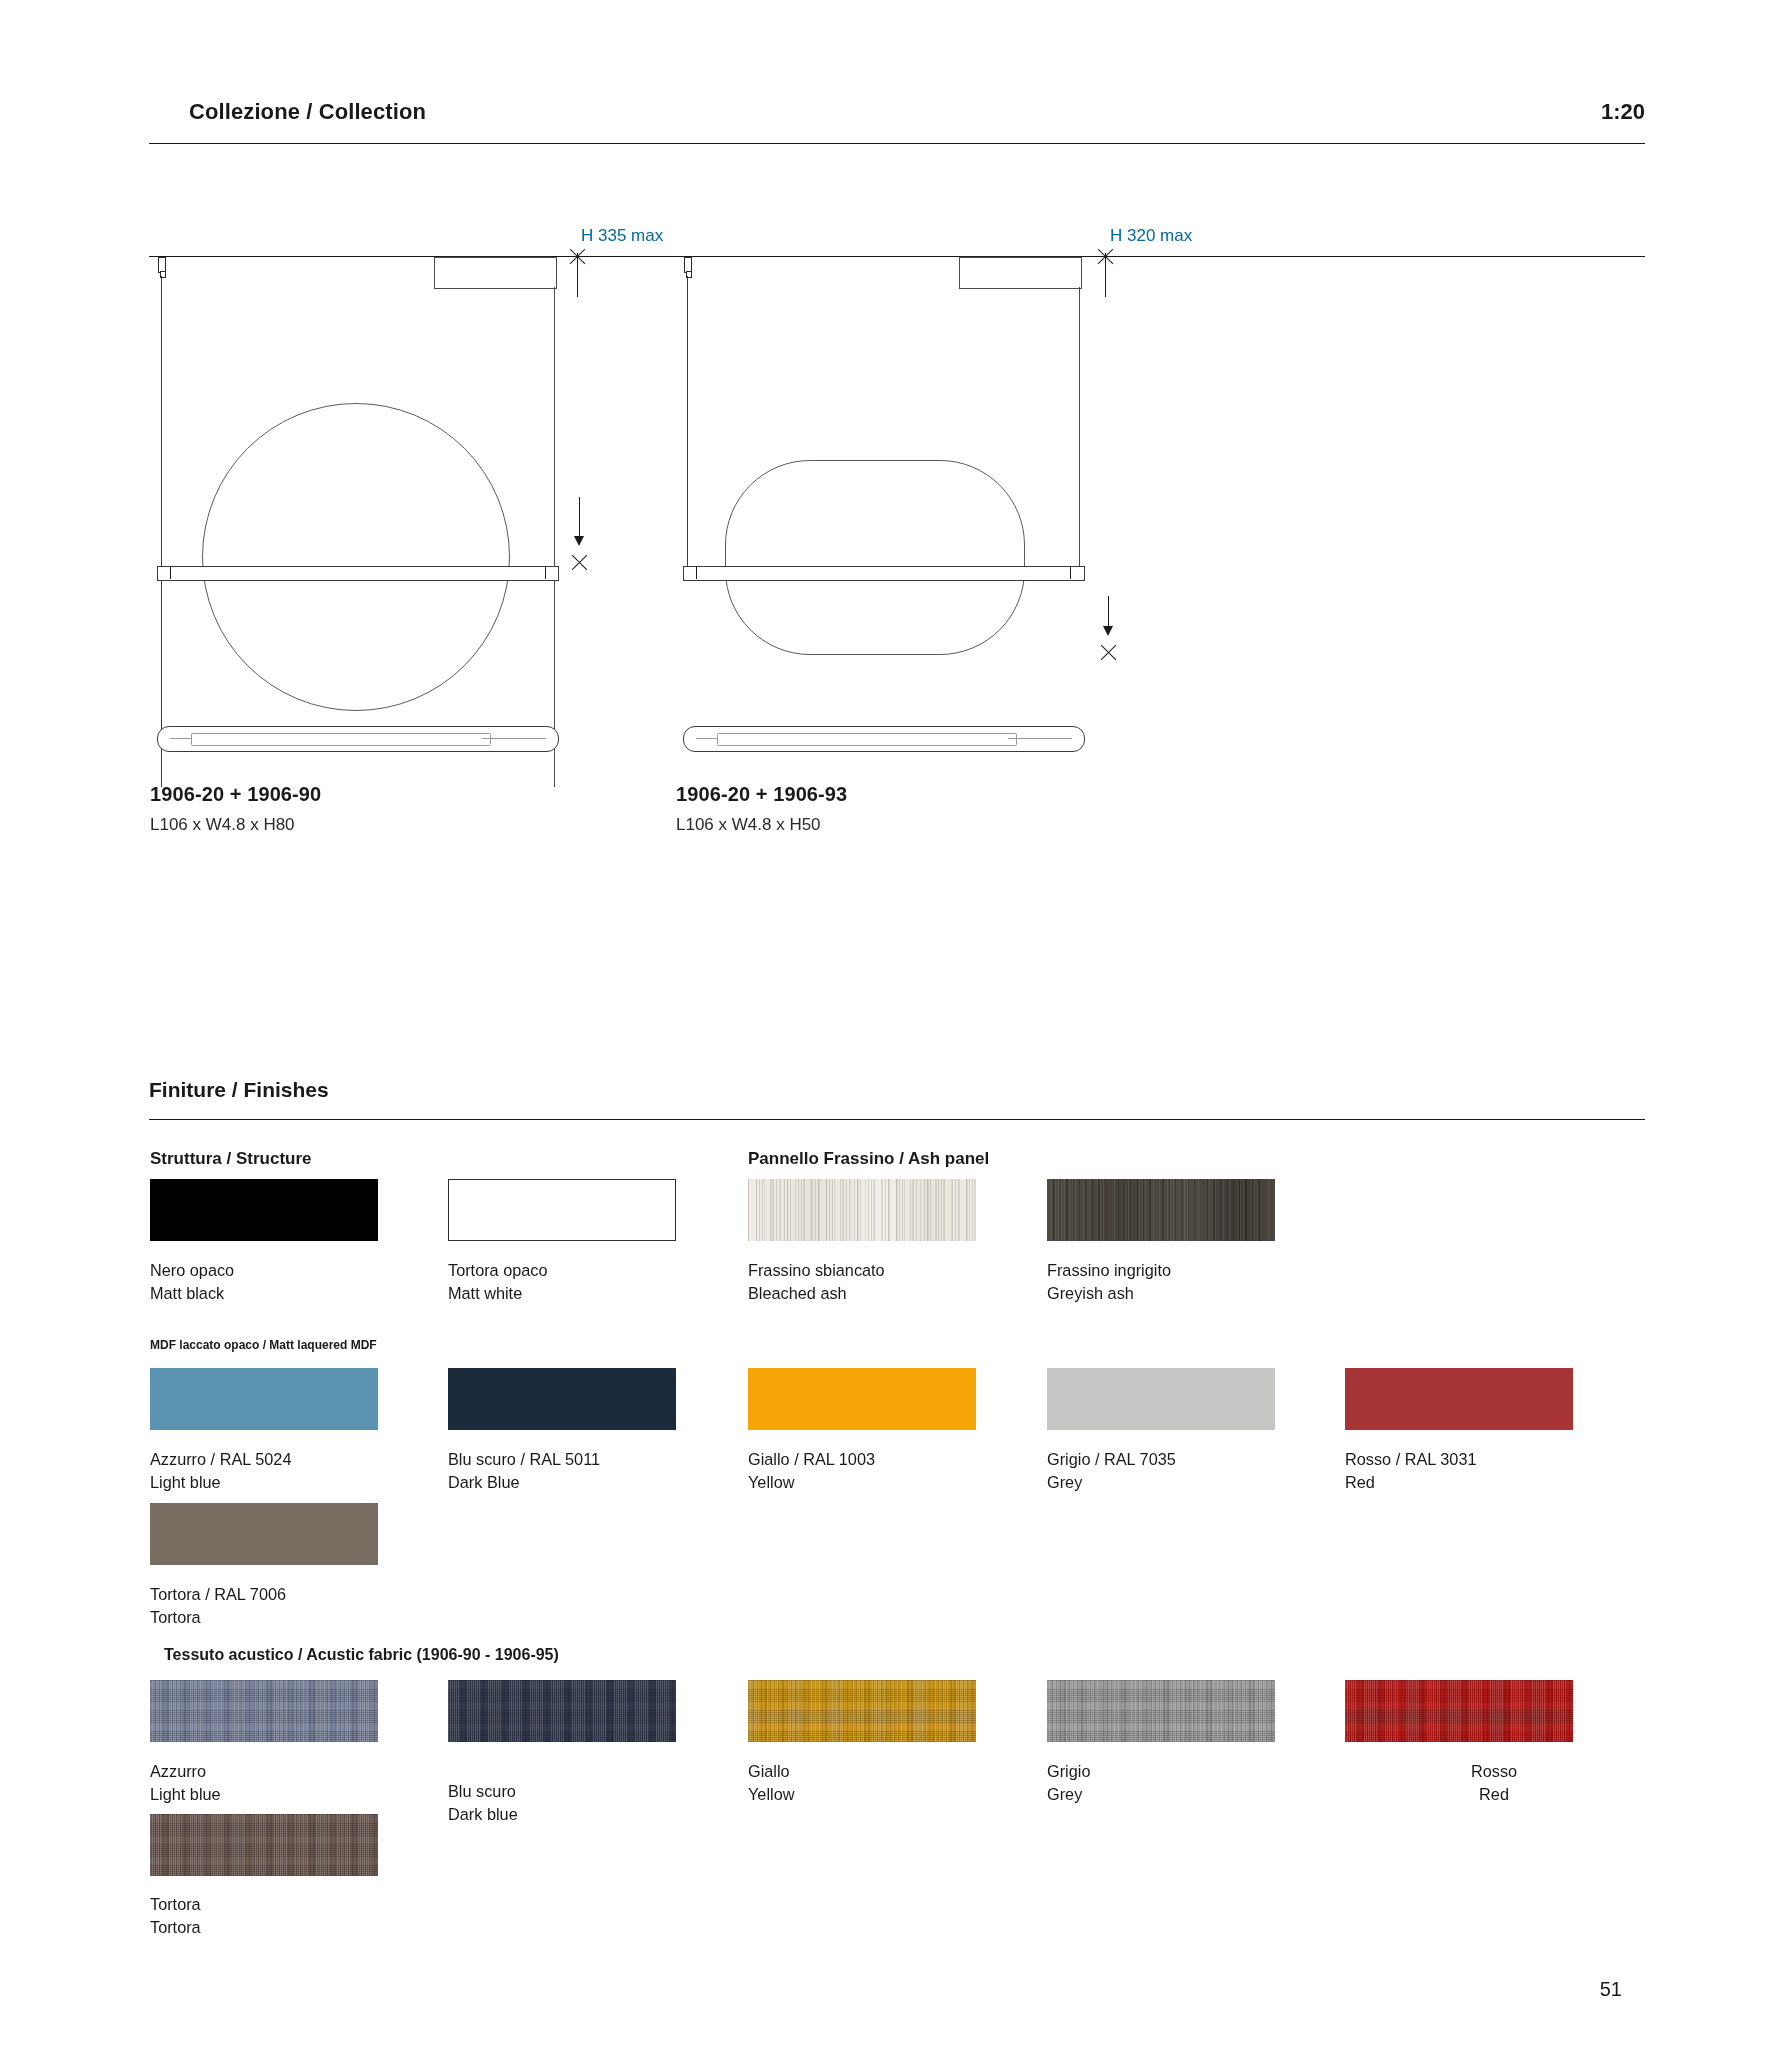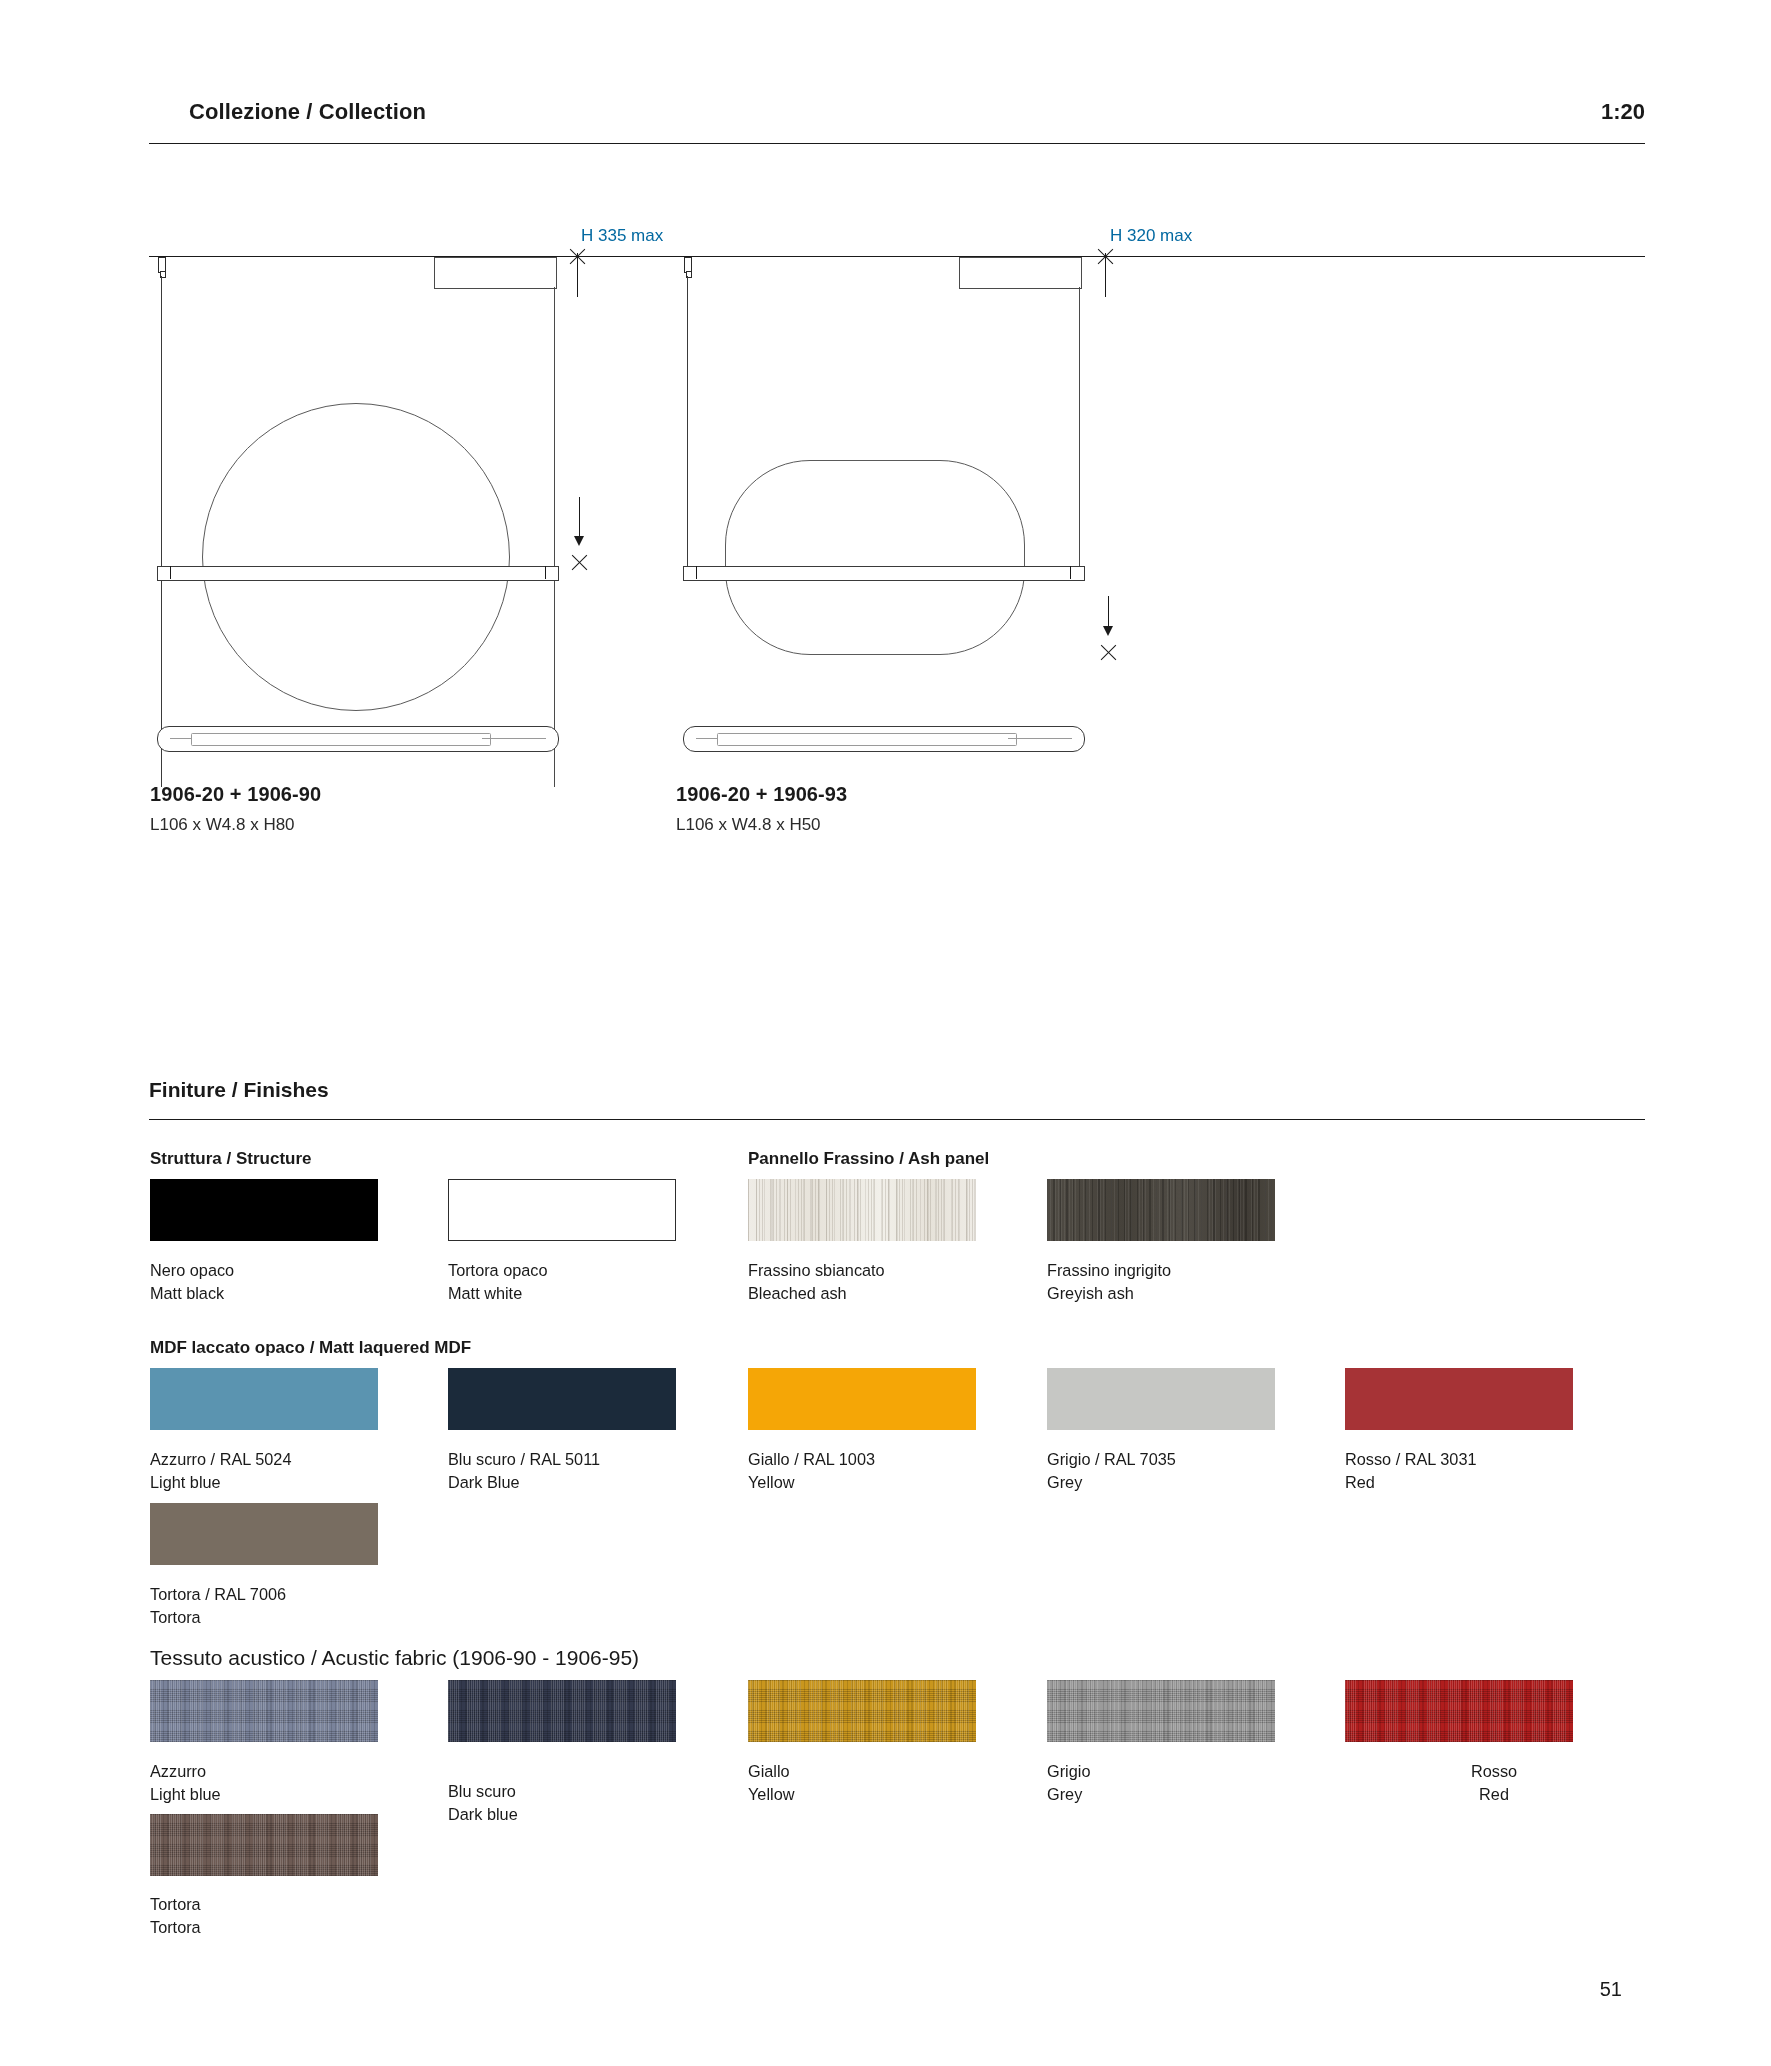--- a/index.html
+++ b/index.html
@@ -249,21 +249,21 @@
     <div class="sw-wood-dark"></div>
   </div>
   <div class="swatch-label" style="left:1047px; top:1259px;">
     <div style="visibility:hidden">Frassino sbiancato</div>
   </div>
   <div class="swatch-label" style="left:1047px; top:1259px;">
     <div>Frassino ingrigito</div>
     <div>Greyish ash</div>
   </div>
 
-  <div style="position:absolute; left:150px; top:1338px; font-size:17px; font-weight:bold;">MDF laccato opaco / Matt laquered MDF</div>
+  <div style="position:absolute; left:150px; top:1338px; font-size:12px; font-weight:bold;">MDF laccato opaco / Matt laquered MDF</div>
 
   <div class="swatch" style="left:150px; top:1368px;">
     <div class="sw-solid" id="sw-2-0" style="background: rgb(91, 148, 176);"></div>
   </div>
   <div class="swatch-label" style="left:150px; top:1448px;">
     <div>Azzurro / RAL 5024</div>
     <div>Light blue</div>
   </div>
 
   <div class="swatch" style="left:448px; top:1368px;">
@@ -299,21 +299,21 @@
   </div>
 
   <div class="swatch" style="left:150px; top:1503px;">
     <div class="sw-solid" id="sw-2-5" style="background: rgb(120, 109, 97);"></div>
   </div>
   <div class="swatch-label" style="left:150px; top:1583px;">
     <div>Tortora / RAL 7006</div>
     <div>Tortora</div>
   </div>
 
-  <div style="position:absolute; left:150px; top:1646px; font-size:21px; font-weight:normal;">Tessuto acustico / Acustic fabric (1906-90 - 1906-95)</div>
+  <div style="position:absolute; left:164px; top:1646px; font-size:16px; font-weight:bold;">Tessuto acustico / Acustic fabric (1906-90 - 1906-95)</div>
 
   <div class="swatch" style="left:150px; top:1680px;">
     <div class="sw-fabric" id="sw-3-0" style="background: rgb(122, 131, 155);"></div>
   </div>
   <div class="swatch-label" style="left:150px; top:1760px;">
     <div>Azzurro</div>
     <div>Light blue</div>
   </div>
 
   <div class="swatch" style="left:448px; top:1680px;">

